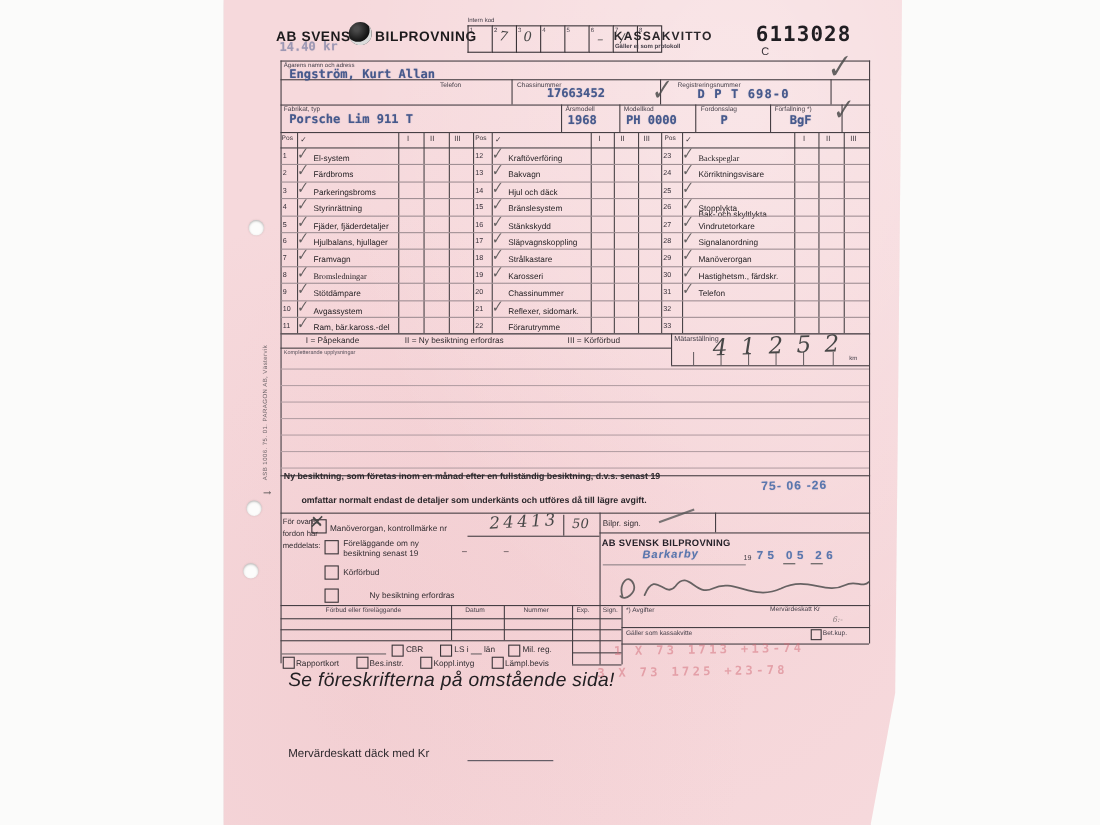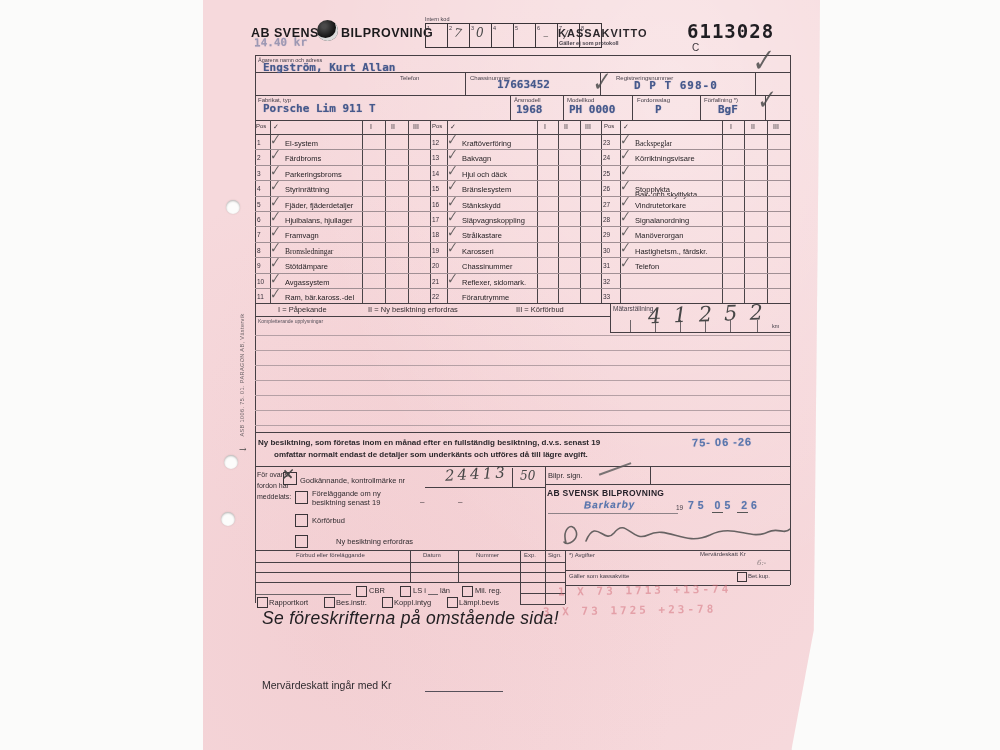--- a/index.html
+++ b/index.html
@@ -360,32 +360,32 @@
 <span class="t" style="left:258px;top:318px;font-size:5px;color:#56505a;">Kompletterande upplysningar</span>
 <div class="rul" style="left:255px;top:335px;width:535px;"></div>
 <div class="rul" style="left:255px;top:350px;width:535px;"></div>
 <div class="rul" style="left:255px;top:365px;width:535px;"></div>
 <div class="rul" style="left:255px;top:380px;width:535px;"></div>
 <div class="rul" style="left:255px;top:395px;width:535px;"></div>
 <div class="rul" style="left:255px;top:410px;width:535px;"></div>
 <div class="rul" style="left:255px;top:425px;width:535px;"></div>
 
 <div class="hl" style="left:255px;top:432px;width:536px;"></div>
-<span class="t b" style="left:258px;top:438px;font-size:8px;color:#2c282c;">Ny besiktning, som företas inom en månad efter en fullständig besiktning, d.v.s. senast 19</span>
+<span class="t b" style="left:258px;top:428px;font-size:8px;color:#2c282c;">Ny besiktning, som företas inom en månad efter en fullständig besiktning, d.v.s. senast 19</span>
 <span class="t b" style="left:258px;top:450px;font-size:8px;color:#2c282c;margin-left:16px;">omfattar normalt endast de detaljer som underkänts och utföres då till lägre avgift.</span>
 <span class="t bluestamp" style="left:692px;top:436px;font-size:11px;letter-spacing:1px;transform:rotate(-1deg);">75- 06 -26</span>
 <div class="hl" style="left:255px;top:466px;width:536px;"></div>
 
 <span class="t" style="left:257px;top:471px;font-size:7px;">För ovanst.</span>
 <span class="t" style="left:257px;top:482px;font-size:7px;">fordon har</span>
 <span class="t" style="left:257px;top:493px;font-size:7px;">meddelats:</span>
 
 <span class="cb" style="left:283px;top:472px;width:12px;height:11px;"></span>
 <span class="t pencil" style="left:280px;top:465px;font-size:16px;transform:rotate(-6deg);">✕</span>
-<span class="t" style="left:300px;top:476px;font-size:7.5px;">Godkännande, kontrollmärke nr</span>
+<span class="t" style="left:300px;top:476px;font-size:7.5px;">Manöverorgan, kontrollmärke nr</span>
 <div class="hl" style="left:425px;top:487px;width:120px;"></div>
 <div class="vl" style="left:512px;top:468px;height:19px;"></div>
 <span class="t pencil" style="left:445px;top:465px;font-size:15px;letter-spacing:3px;transform:rotate(-3deg);">24413</span>
 <span class="t pencil" style="left:520px;top:469px;font-size:12px;">50</span>
 
 <span class="cb" style="left:295px;top:491px;width:11px;height:11px;"></span>
 <span class="t" style="left:312px;top:489px;font-size:7.5px;">Föreläggande om ny</span>
 <span class="t" style="left:312px;top:498px;font-size:7.5px;">besiktning senast 19</span>
 <span class="t" style="left:420px;top:497px;font-size:8px;">–</span>
 <span class="t" style="left:458px;top:497px;font-size:8px;">–</span>
@@ -451,14 +451,14 @@
 <span class="cb" style="left:324px;top:597px;"></span>
 <span class="t" style="left:336px;top:598px;font-size:7.5px;">Bes.instr.</span>
 <span class="cb" style="left:382px;top:597px;"></span>
 <span class="t" style="left:394px;top:598px;font-size:7.5px;">Koppl.intyg</span>
 <span class="cb" style="left:447px;top:597px;"></span>
 <span class="t" style="left:459px;top:598px;font-size:7.5px;">Lämpl.bevis</span>
 
 <span class="t" style="left:262px;top:608px;font-size:17.5px;font-style:italic;letter-spacing:.3px;color:#232023;">Se föreskrifterna på omstående sida!</span>
 <span class="t faintpink" style="left:558px;top:584px;font-size:11px;transform:rotate(-1deg);">1 X 73  1713  +13-74</span>
 <span class="t faintpink" style="left:543px;top:604px;font-size:11px;transform:rotate(-1deg);">3 X 73  1725  +23-78</span>
-<span class="t" style="left:262px;top:679px;font-size:10.5px;color:#2e2a2e;">Mervärdeskatt ingår med Kr</span>
+<span class="t" style="left:262px;top:679px;font-size:10.5px;color:#2e2a2e;">Mervärdeskatt däck med Kr</span>
 <div class="rul" style="left:425px;top:691px;width:78px;background:#56505a;"></div>
 
 </body></html>

